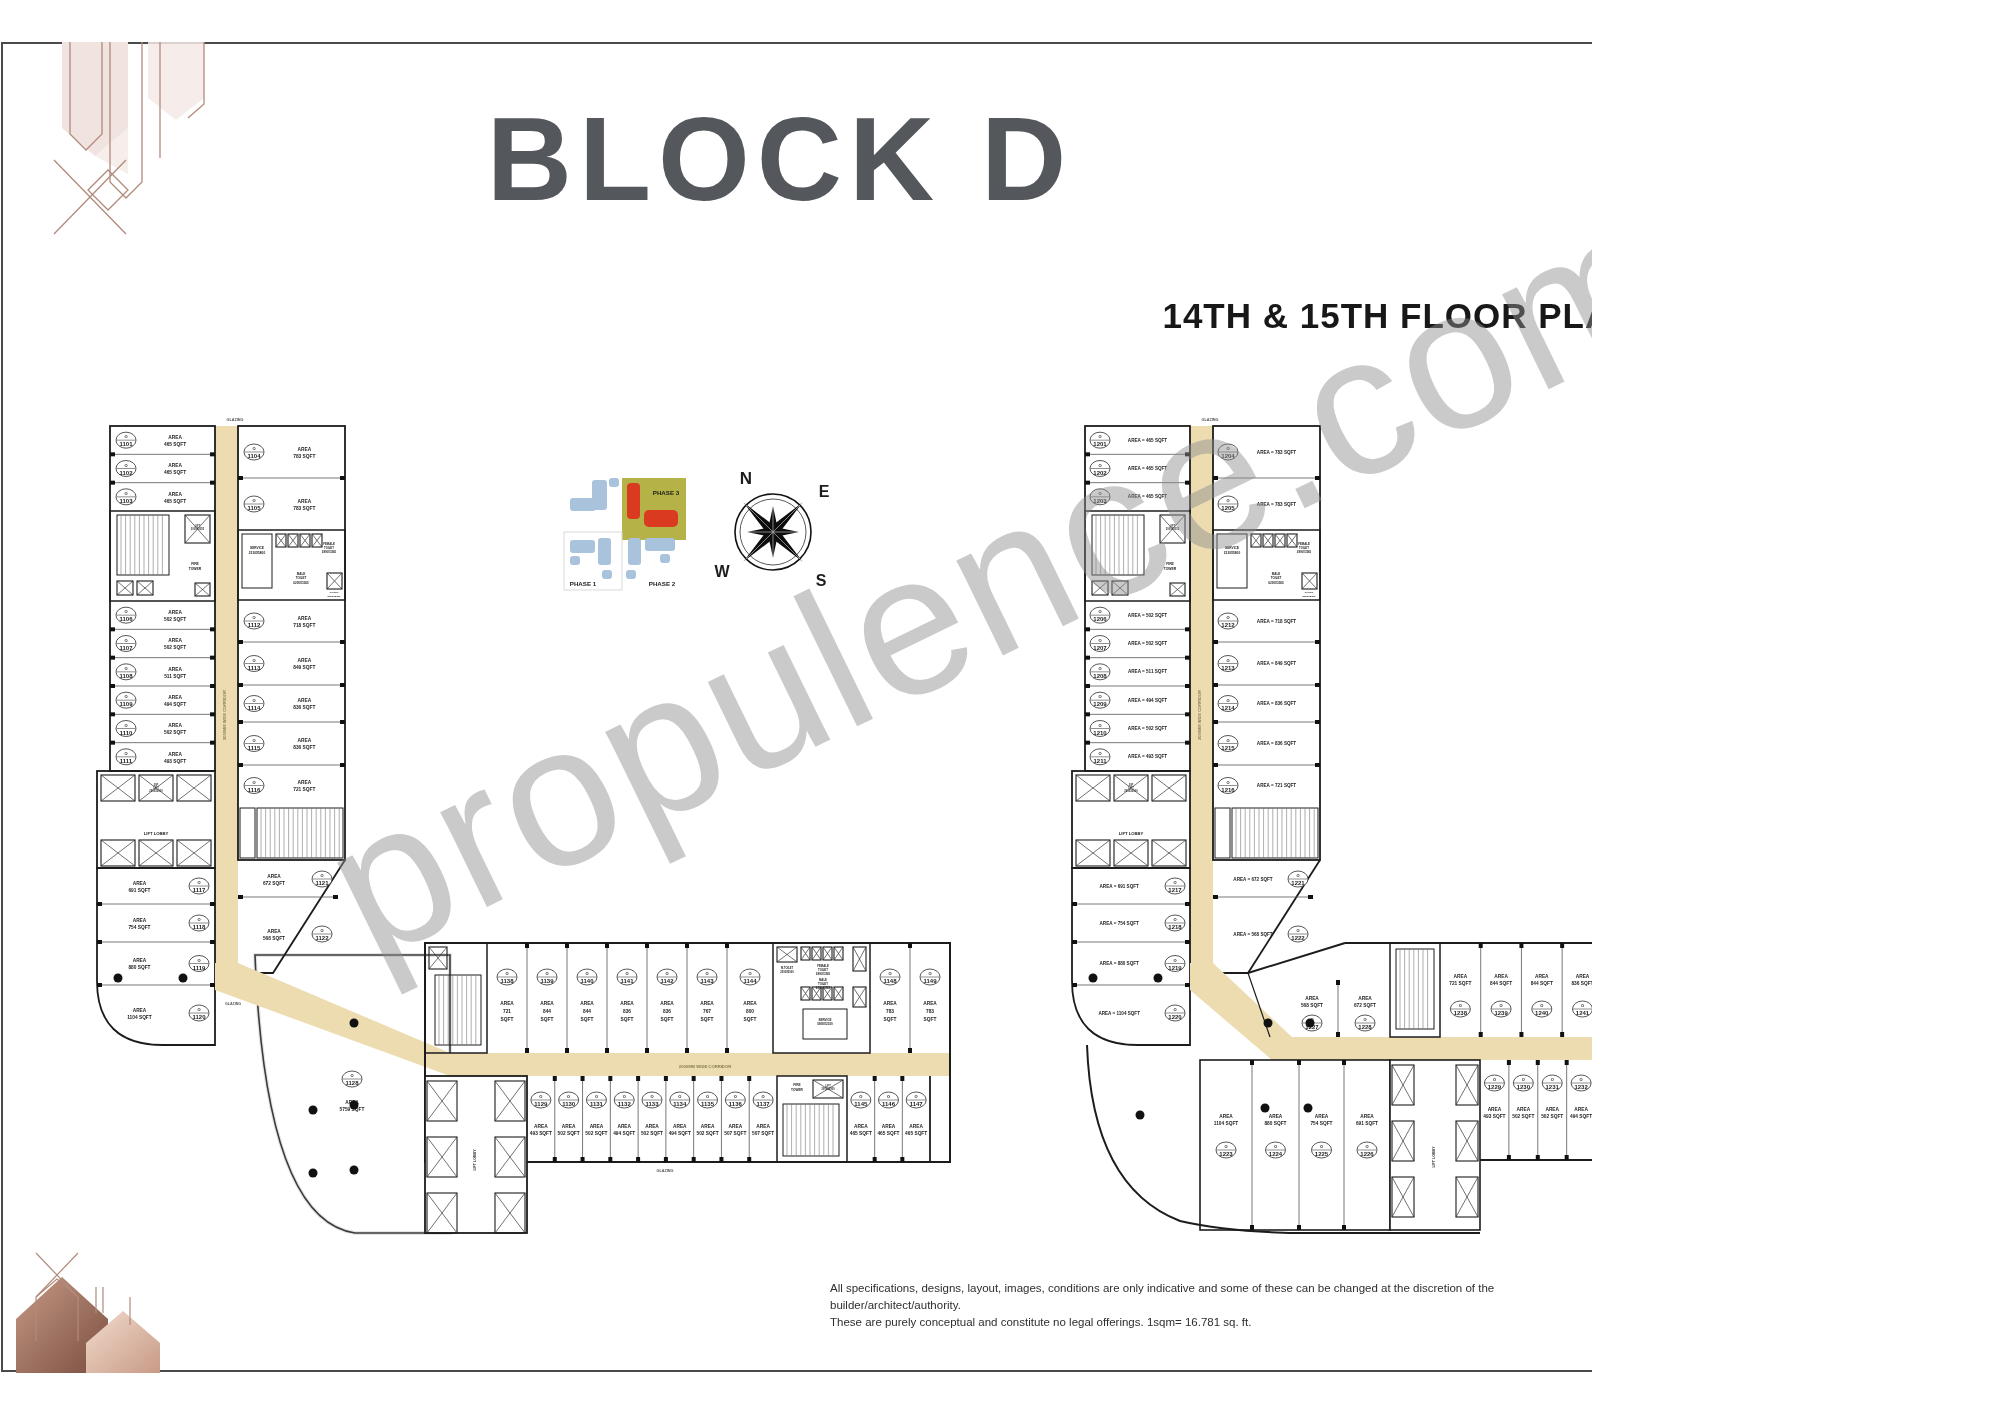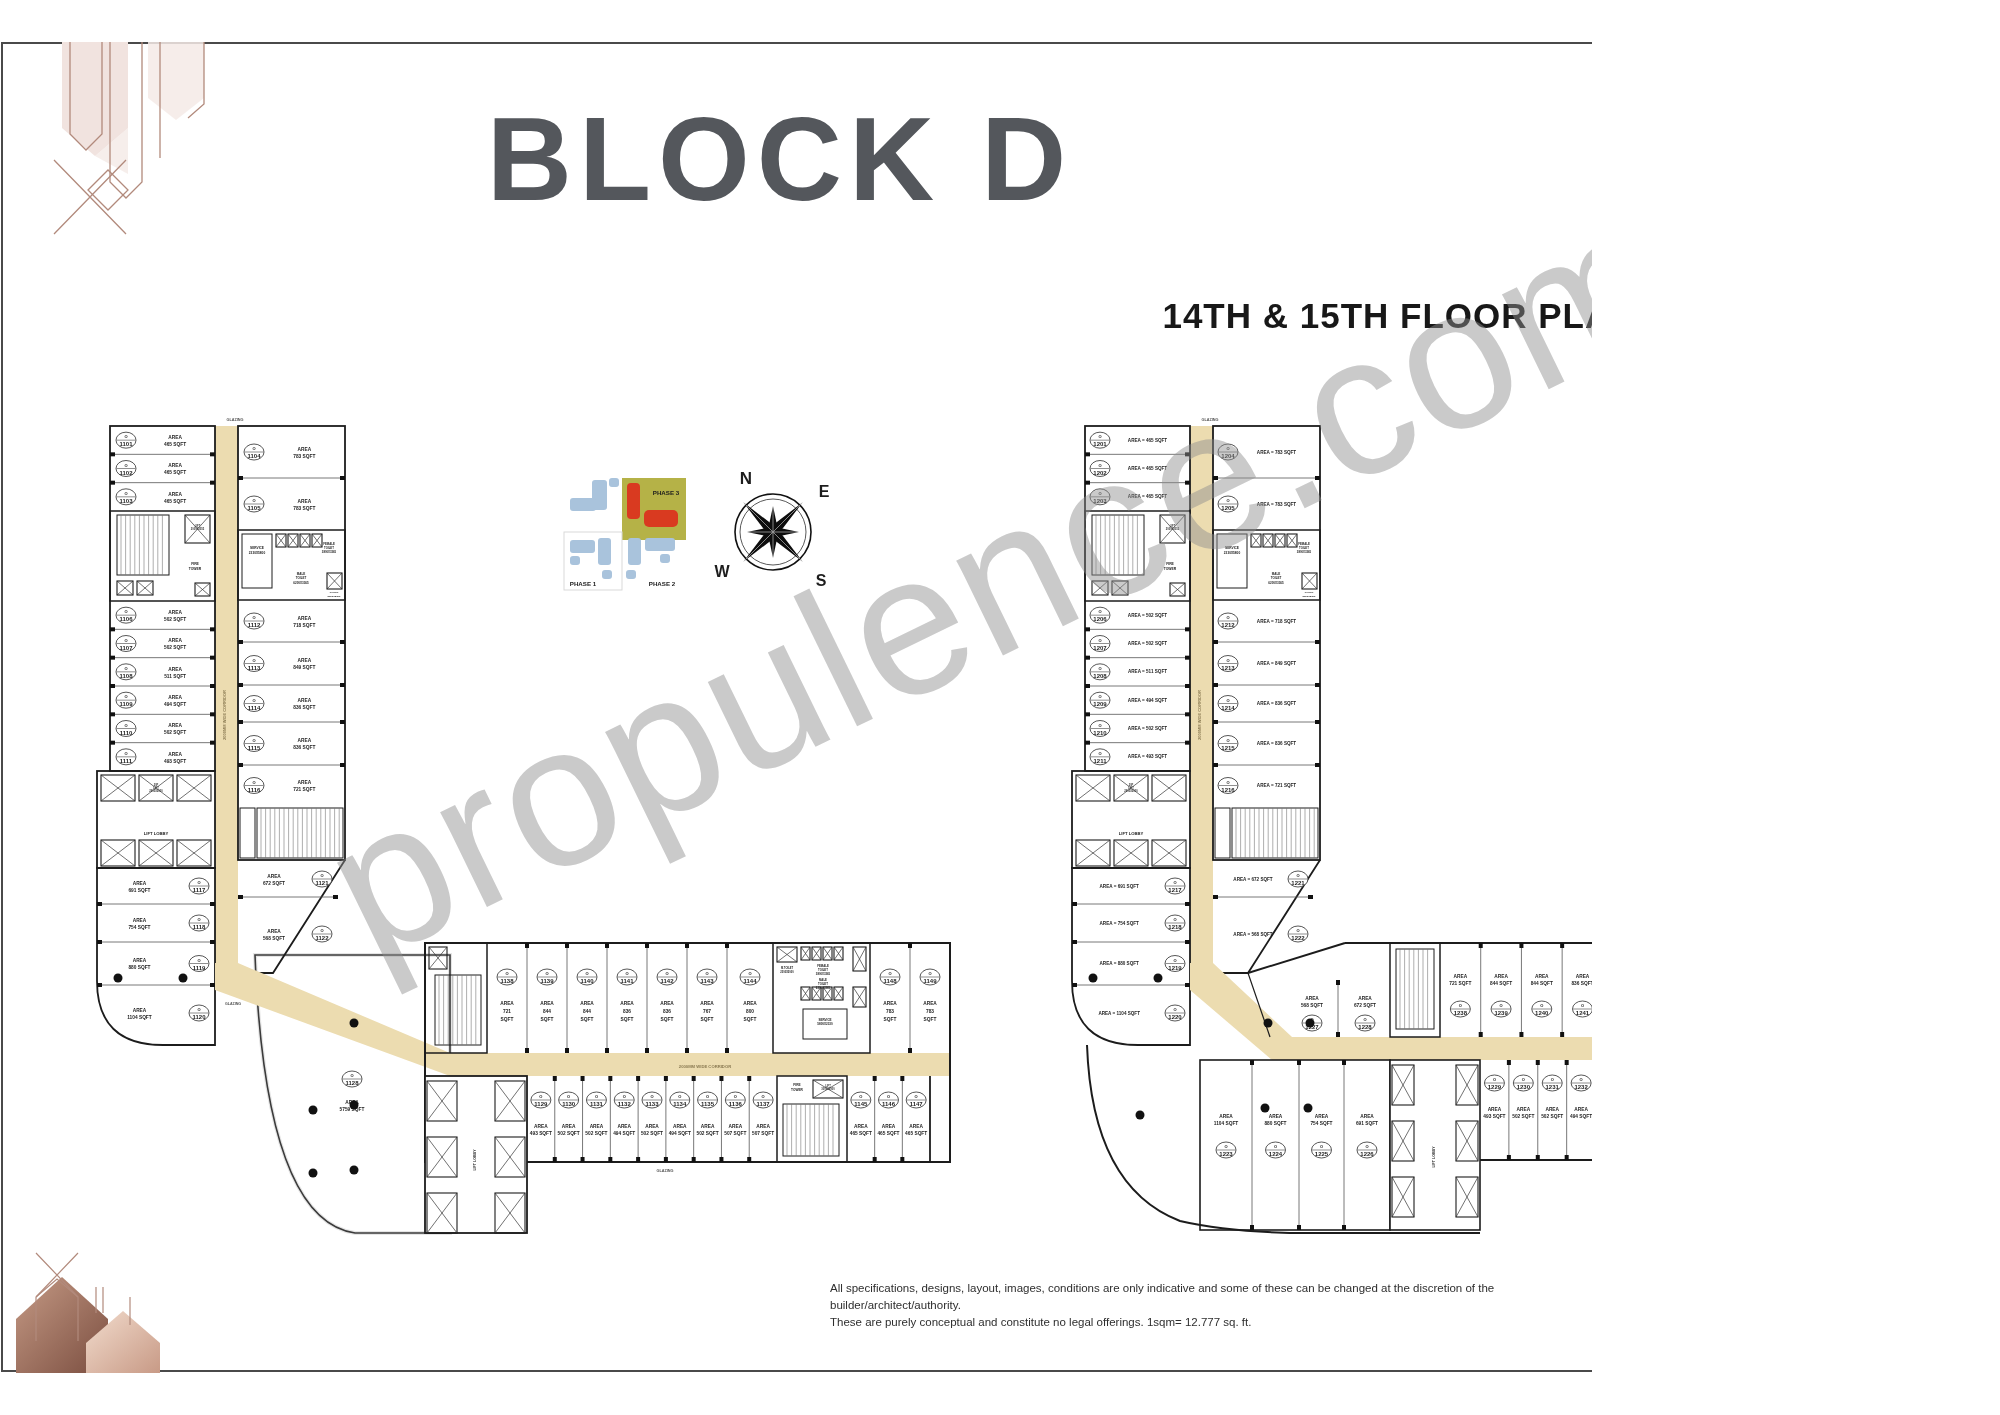--- a/index.html
+++ b/index.html
@@ -1361,15 +1361,15 @@
       <circle cx="185" cy="693" r="4.5" fill="#111"></circle>
       <circle cx="228" cy="693" r="4.5" fill="#111"></circle>
       <circle cx="60" cy="700" r="4.5" fill="#111"></circle>
       <text x="655" y="757" font-size="3.8" text-anchor="middle" fill="#555" font-weight="600">GLAZING</text>
     </svg>
 
   <div class="watermark">propulence.com</div>
 
   <div class="disclaimer">
     <div>All specifications, designs, layout, images, conditions are only indicative and some of these can be changed at the discretion of the builder/architect/authority.</div>
-    <div>These are purely conceptual and constitute no legal offerings. 1sqm= 12.777 sq. ft.</div>
+    <div>These are purely conceptual and constitute no legal offerings. 1sqm= 16.781 sq. ft.</div>
   </div>
 </div>
 
 </body></html>

